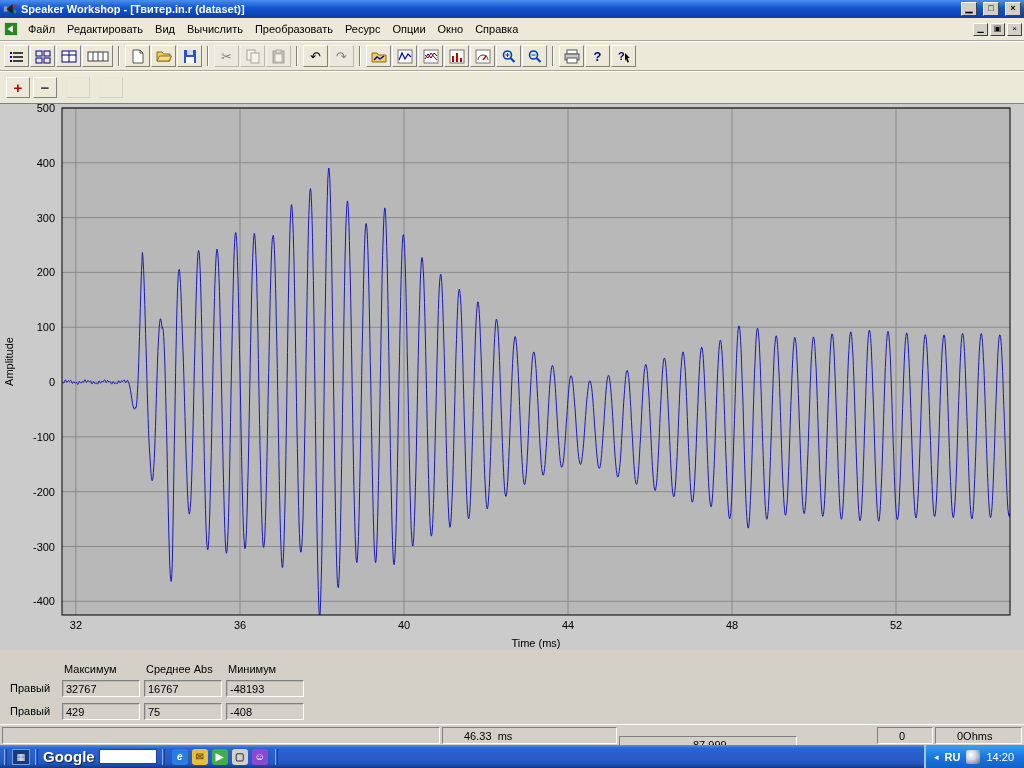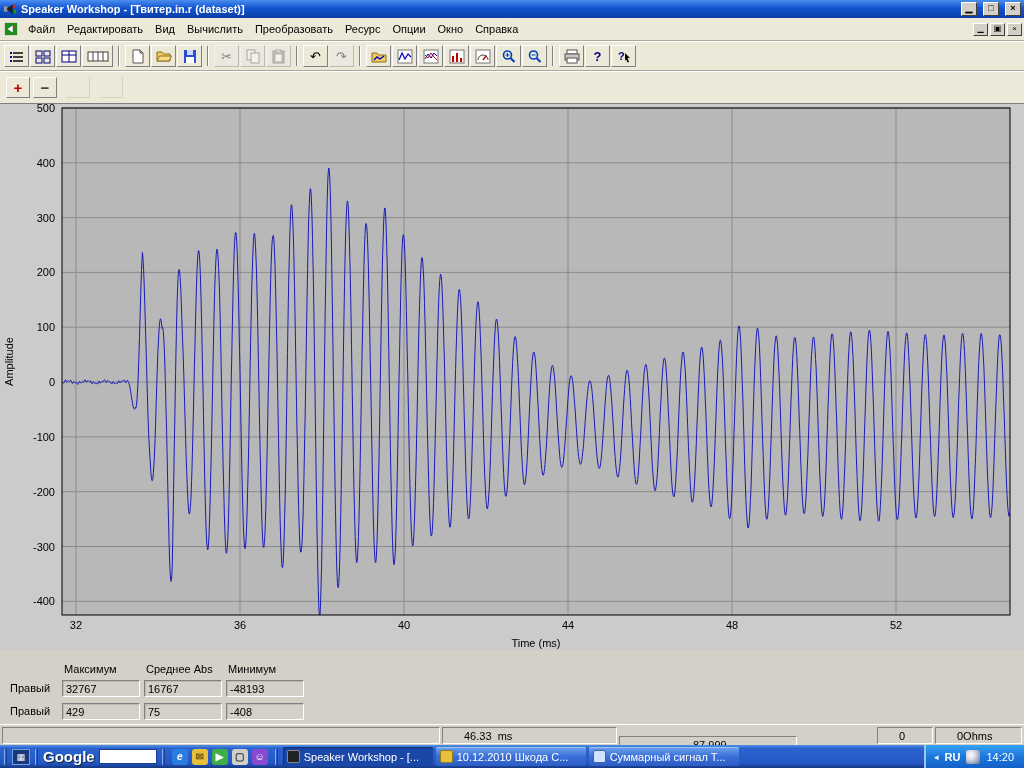--- a/index.html
+++ b/index.html
@@ -368,34 +368,20 @@
     </span>
     <span class="grip"></span>
     <span class="ql">
       <span class="qlico" style="background:#2a7de0;color:#fff;font-style:italic">e</span>
       <span class="qlico" style="background:#e8c13c;color:#7a5a10">✉</span>
       <span class="qlico" style="background:#3fae49;color:#fff">▶</span>
       <span class="qlico" style="background:#d4d0c8;color:#234">▢</span>
       <span class="qlico" style="background:#8a4ad0;color:#fff">☺</span>
     </span>
     <span class="grip"></span>
-    <div class="taskbtns" id="task-buttons">
-        <div class="taskbtn active">
-          <span class="tb-ico tb-ico-0"></span>
-          <span class="tb-lbl">Speaker Workshop - [...</span>
-        </div>
-        <div class="taskbtn">
-          <span class="tb-ico tb-ico-1"></span>
-          <span class="tb-lbl">10.12.2010 Шкода С...</span>
-        </div>
-        <div class="taskbtn">
-          <span class="tb-ico tb-ico-2"></span>
-          <span class="tb-lbl">Суммарный сигнал Т...</span>
-        </div>
-      </div>
     <div class="tray">
       <span style="font-size:9px">◂</span>
       <span style="font-weight:bold">RU</span>
       <span class="trayico" style="background:radial-gradient(circle at 35% 35%, #fff, #d0d4e0 40%, #5a6a90)"></span>
       <span class="clock">14:20</span>
     </div>
   </div>
 
 </div>
 

